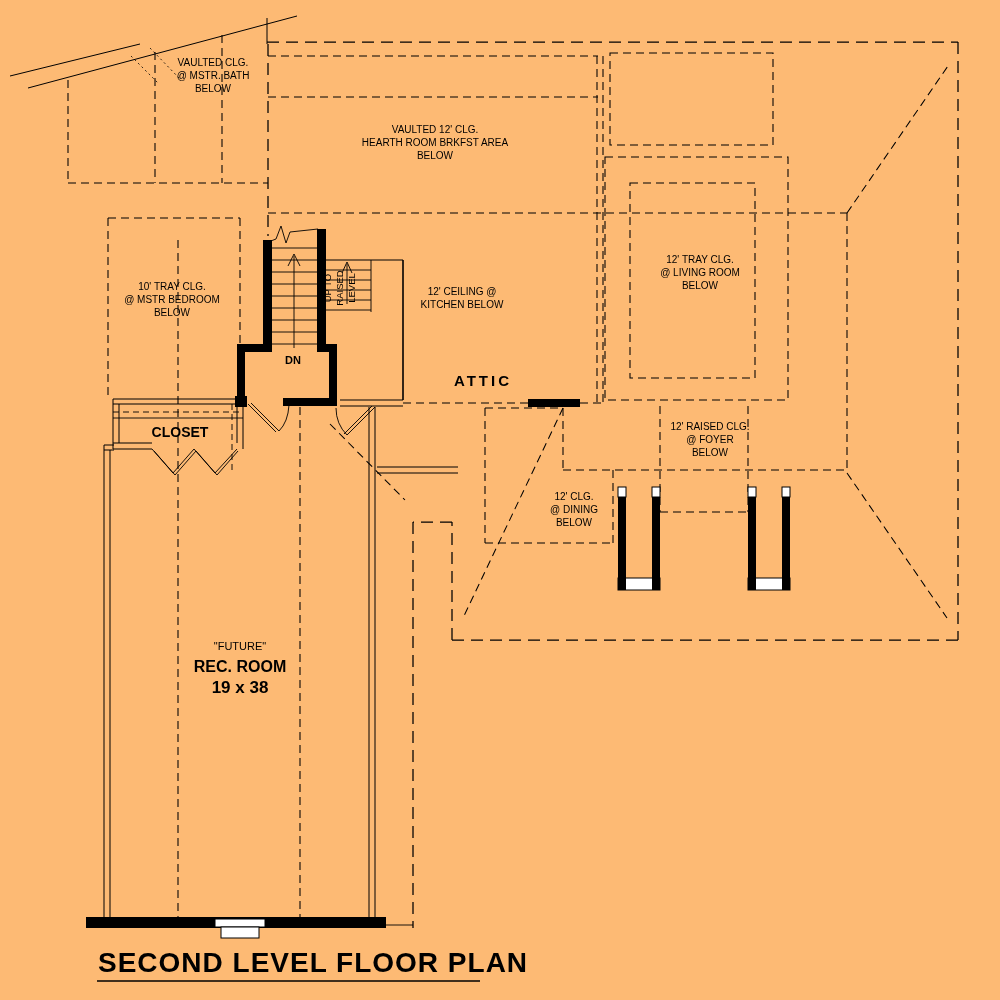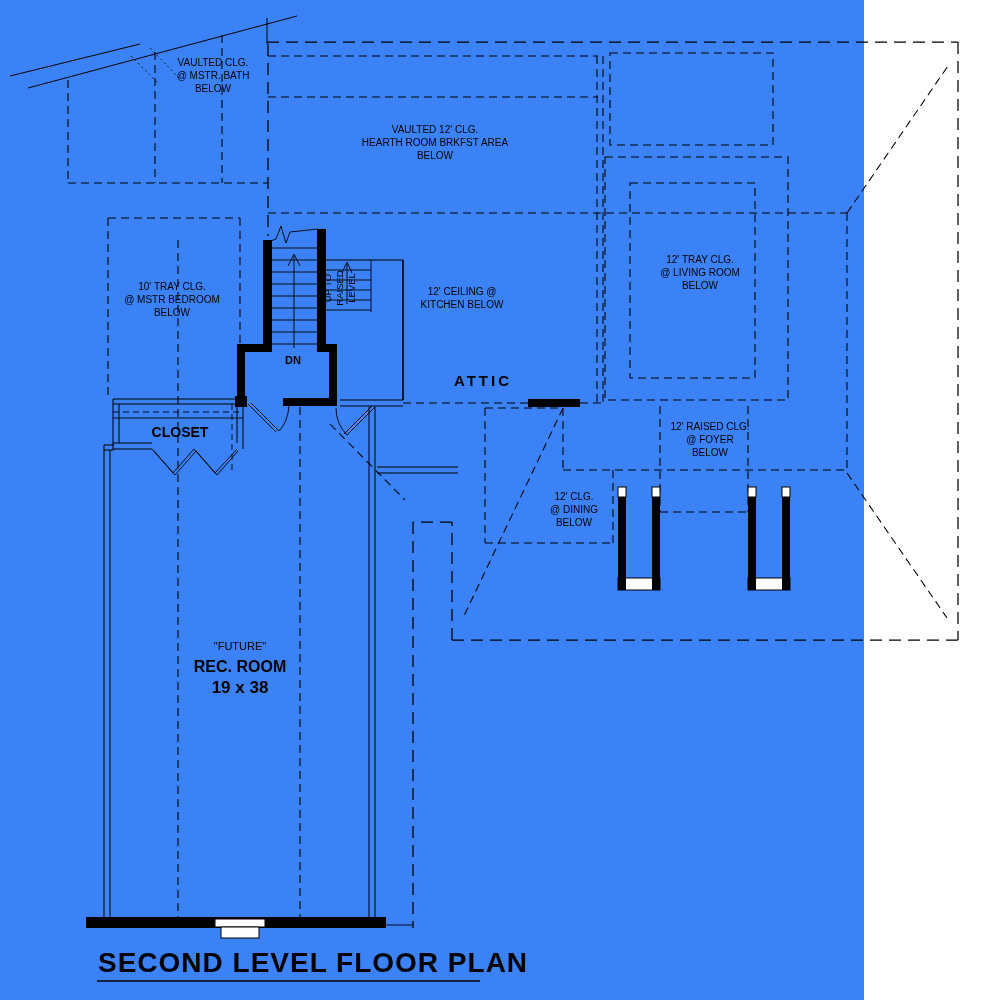--- a/index.html
+++ b/index.html
@@ -1,16 +1,16 @@
 <!DOCTYPE html>
 <html><head>
 <meta charset="utf-8">
 <style>
   html,body{margin:0;padding:0;background:#ffffff;}
-  .page{width:864px;height:1000px;position:relative;background:#3b82f6;font-family:"Liberation Sans",sans-serif;text-align:center;}
+  .page{width:1000px;height:1000px;position:relative;background:#fdba74;font-family:"Liberation Sans",sans-serif;text-align:center;}
   svg{display:block;}
   
   .ln{stroke:#000;fill:none;stroke-width:1;}
   .ln15{stroke:#000;fill:none;stroke-width:1.6;}
   .thin{stroke:#000;fill:none;stroke-width:0.9;}
   .dashA{stroke:#000;fill:none;stroke-width:1.25;stroke-dasharray:12 7;}
   .dashB{stroke:#000;fill:none;stroke-width:1.05;stroke-dasharray:8 5;}
   .dashC{stroke:#000;fill:none;stroke-width:0.9;stroke-dasharray:6 4;}
   .dot{stroke:#000;fill:none;stroke-width:0.8;stroke-dasharray:2 3;}
   .blk{fill:#000;stroke:none;}

